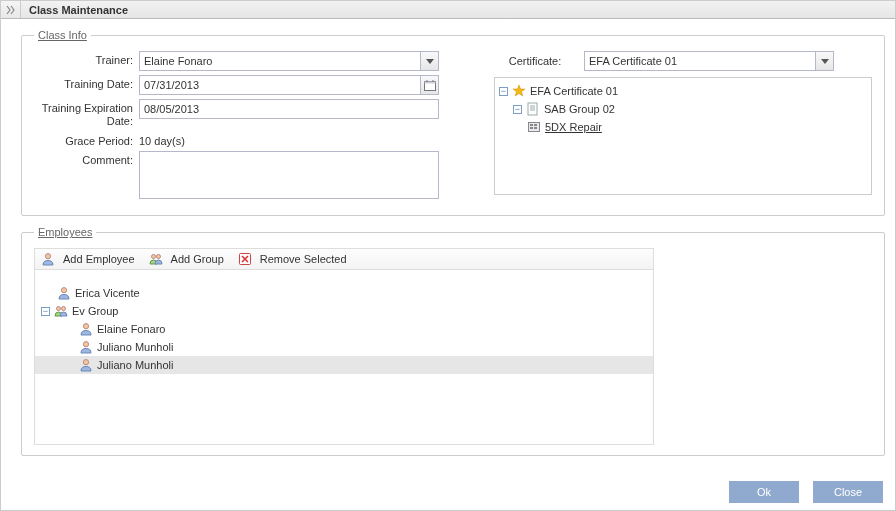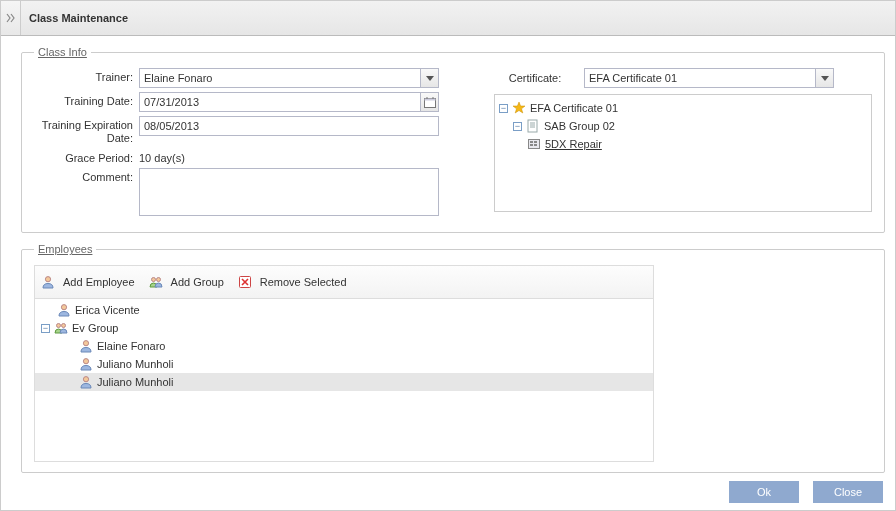--- a/index.html
+++ b/index.html
@@ -1,18 +1,18 @@
 <!DOCTYPE html>
 <html><head>
 <meta charset="utf-8">
 <style>
   * { box-sizing: border-box; }
   html, body { margin:0; padding:0; font-family: Tahoma, Arial, sans-serif; font-size:11px; color:#333; background:#fff; }
   .window { width:896px; height:511px; border:1px solid #ccc; position:relative; display:flex; flex-direction:column; }
-  .titlebar { display:flex; align-items:center; height:35px; background:linear-gradient(#f2f2f2,#e6e6e6); border-bottom:1px solid #bbb; }
+  .titlebar { display:flex; align-items:center; height:18px; background:linear-gradient(#f2f2f2,#e6e6e6); border-bottom:1px solid #bbb; }
   .expand-gutter { width:20px; height:100%; display:flex; align-items:center; justify-content:center; border-right:1px solid #ccc; background:linear-gradient(#f5f5f5,#e8e8e8); }
   .chev { width:10px; height:10px; }
   .title { font-weight:bold; padding-left:8px; color:#333; }
   .body { flex:1; padding:10px 10px 0 20px; overflow:hidden; }
   fieldset { border:1px solid #ccc; border-radius:2px; margin:0 0 10px; padding:10px 12px; }
   legend { color:#666; padding:0 4px;text-decoration:underline; }
   .cols { display:flex; gap:30px; }
   .col-left { flex:0 0 430px; }
   .col-right { flex:1; }
   .form-row { display:flex; align-items:flex-start; margin-bottom:4px; }
@@ -32,23 +32,23 @@
   .tree-box { border:1px solid #ccc; height:118px; padding:4px; }
   .tree-node { display:flex; align-items:center; height:18px; }
   .toggle { width:9px; height:9px; border:1px solid #7a9ec6; margin-right:4px; display:inline-flex; align-items:center; justify-content:center; font-size:9px; line-height:1; color:#5a7fa8; background:#fff; }
   .ind1 { margin-left:14px; }
   .ind2 { margin-left:28px;text-decoration:underline; }
   svg.ic { width:14px; height:14px; margin-right:4px; flex-shrink:0; }
   .node-label { white-space:nowrap; }
 
   .emp-fs { height:230px; display:flex; flex-direction:row; padding:10px 12px; }
   .emp-inner-wrap { width:620px; }
-  .toolbar { display:flex; align-items:center; gap:14px; border:1px solid #ddd; border-bottom:none; padding:9px 6px; background:linear-gradient(#fdfdfd,#f3f3f3); }
+  .toolbar { display:flex; align-items:center; gap:14px; border:1px solid #ddd; border-bottom:none; padding:3px 6px; background:linear-gradient(#fdfdfd,#f3f3f3); }
   .tb-item { display:flex; align-items:center; gap:4px; cursor:pointer; }
-  .emp-tree { border:1px solid #ddd; flex:1; background:#fff; padding:2px 0; height:170px; overflow:hidden; }
+  .emp-tree { border:1px solid #ddd; flex:1; background:#fff; padding:14px 0; height:170px; overflow:hidden; }
   .emp-row { display:flex; align-items:center; height:18px; padding-left:6px; }
   .emp-ind1 { padding-left:22px; }
   .emp-ind2 { padding-left:44px; }
   .emp-selected { background:#e6e6e6; }
   .footer { height:36px; display:flex; align-items:center; justify-content:flex-end; padding-right:12px; gap:14px; border-top:1px solid none; }
   .btn { width:70px; height:22px; border:none; color:#fff; background:#8fa9cf; font:11px Tahoma,Arial,sans-serif; cursor:pointer; }
   svg { display:block; }
 </style>
 </head>
 <body>

